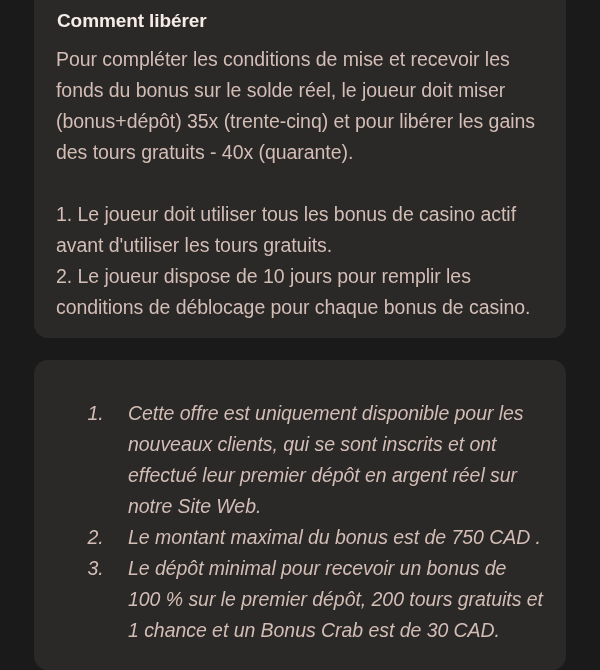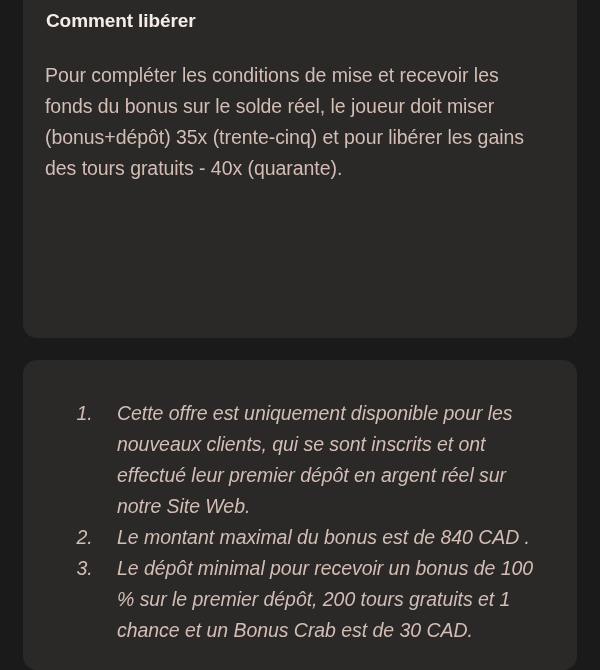--- a/index.html
+++ b/index.html
@@ -14,21 +14,21 @@
   body {
     font-family: "Liberation Sans", sans-serif;
     -webkit-font-smoothing: antialiased;
   }
 
   .page {
     position: relative;
     width: 600px;
     height: 670px;
     background: #1b1a1b;
-    padding: 0 23px;
+    padding: 0 34px;
   }
 
   .card {
     background: #2a2928;
     border-radius: 14px;
     padding: 0 22px;
     overflow: hidden;
   }
 
   
@@ -59,21 +59,21 @@
   }
 
   .body-text {
     color: #d3bdb5;
     font-size: 19.5px;
     line-height: 31px;
     letter-spacing: -0.05px;
     max-width: 502px;
   }
 
-  .body-text.p-first { margin-top: 26px; }
+  .body-text.p-first { margin-top: 10px; }
   .body-text.p-next  { margin-top: 31px; }
 
   ol.terms {
     margin-top: 20px;
     padding-left: 53px;
     color: #d3bdb5;
     font-size: 19.5px;
     line-height: 31px;
     letter-spacing: -0.05px;
     list-style-position: outside;
@@ -91,25 +91,27 @@
   }
 </style>
 </head>
 <body>
 
 <div class="page">
 
   <section class="card card--top">
     <h2 class="card-title">Comment libérer</h2>
     <p class="body-text p-first">Pour compléter les conditions de mise et recevoir les fonds du bonus sur le solde réel, le joueur doit miser (bonus+dépôt) 35x (trente-cinq) et pour libérer les gains des tours gratuits - 40x (quarante).</p>
+    <p class="body-text p-next" style="white-space: pre-line;">1. Le joueur doit utiliser tous les bonus de casino actif avant d'utiliser les tours gratuits.
+2. Le joueur dispose de 10 jours pour remplir les conditions de déblocage pour chaque bonus de casino.</p>
   </section>
 
   <div class="card-gap"></div>
 
   <section class="card card--bottom">
     <ol class="terms">
       <li>Cette offre est uniquement disponible pour les nouveaux clients, qui se sont inscrits et ont effectué leur premier dépôt en argent réel sur notre Site Web.</li>
-      <li>Le montant maximal du bonus est de 840 CAD .</li>
+      <li>Le montant maximal du bonus est de 750 CAD .</li>
       <li>Le dépôt minimal pour recevoir un bonus de 100 % sur le premier dépôt, 200 tours gratuits et 1 chance et un Bonus Crab est de 30 CAD.</li>
     </ol>
   </section>
 
 </div>
 
 </body></html>

